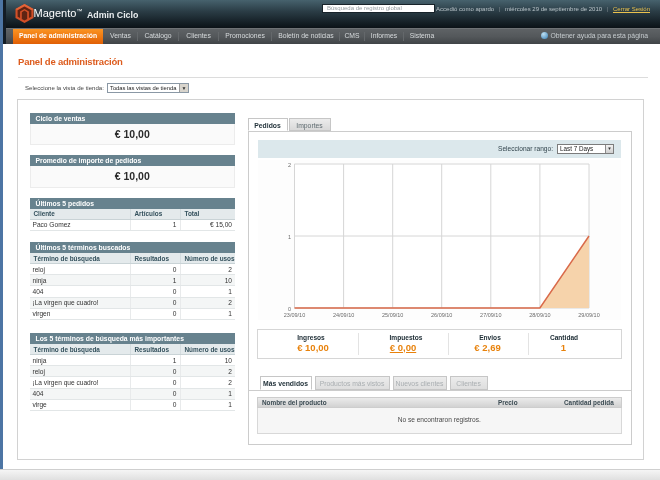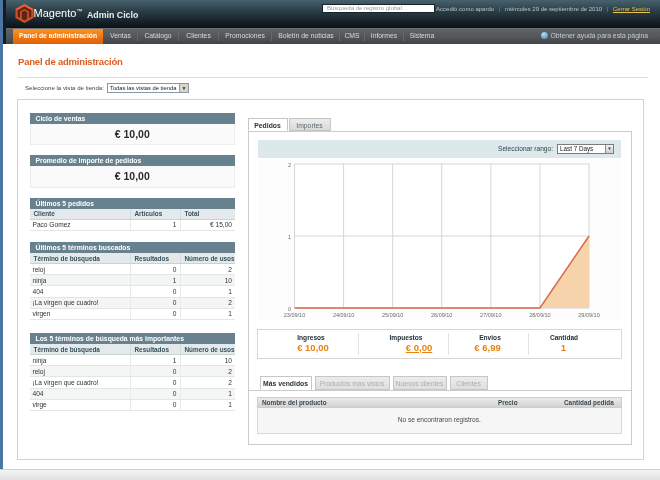--- a/index.html
+++ b/index.html
@@ -300,23 +300,23 @@
     </g>
   </svg>
 
   <div class="abs" id="stats">
     <div class="vsep" style="left:100px;"></div>
     <div class="vsep" style="left:190px;"></div>
     <div class="vsep" style="left:269.5px;"></div>
     <span class="lb" style="left:53px;">Ingresos</span>
       <span class="vl" style="left:55px;">€ 10,00</span>
     <span class="lb" style="left:148px;">Impuestos</span>
-      <span class="vl" style="left:161px;text-decoration:underline;">€ 0,00</span>
+      <span class="vl" style="left:145px;text-decoration:underline;">€ 0,00</span>
     <span class="lb" style="left:232px;">Envios</span>
-      <span class="vl" style="left:229.5px;">€ 6,99</span>
+      <span class="vl" style="left:229.5px;">€ 2,69</span>
     <span class="lb" style="left:306px;">Cantidad</span>
       <span class="vl" style="left:305.3px;">1</span>
   </div>
 
   <div class="tab on" style="left:259.5px;top:376px;width:52px;">Más vendidos</div>
   <div class="tab dis" style="left:314.5px;top:376px;width:75px;">Productos más vistos</div>
   <div class="tab dis" style="left:392.5px;top:376px;width:54px;">Nuevos clientes</div>
   <div class="tab dis" style="left:449.5px;top:376px;width:38px;">Clientes</div>
   <div class="abs" style="left:247.5px;top:389.5px;width:384.5px;height:1px;background:#cccccc;"></div>
 

